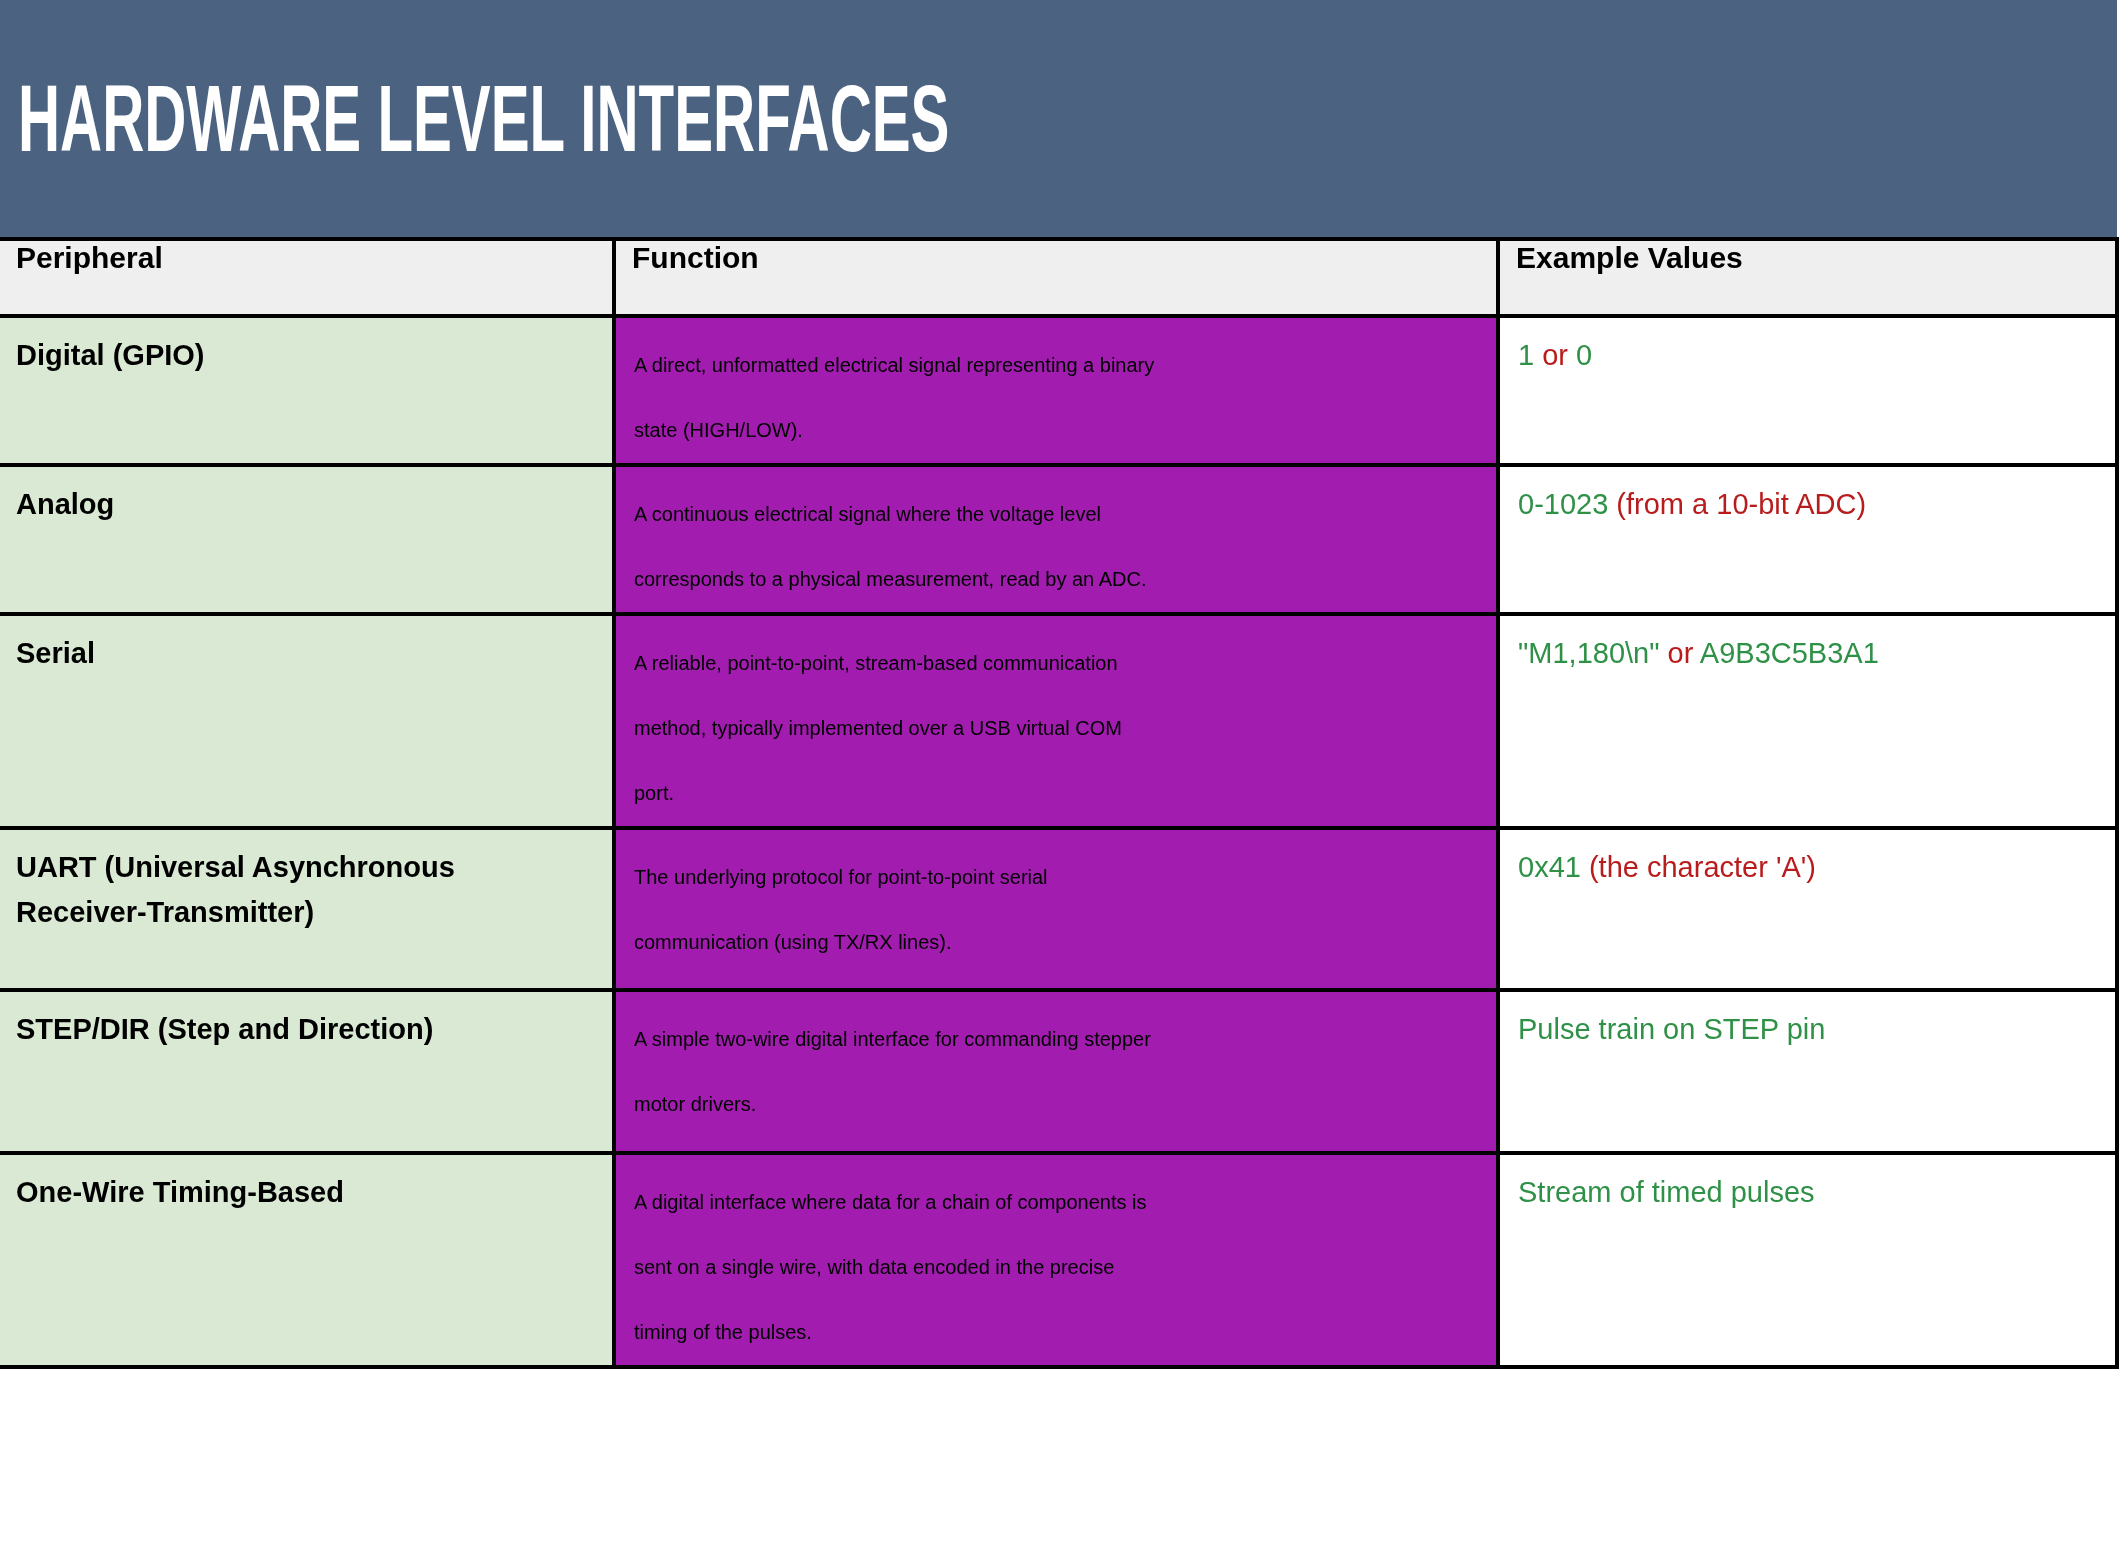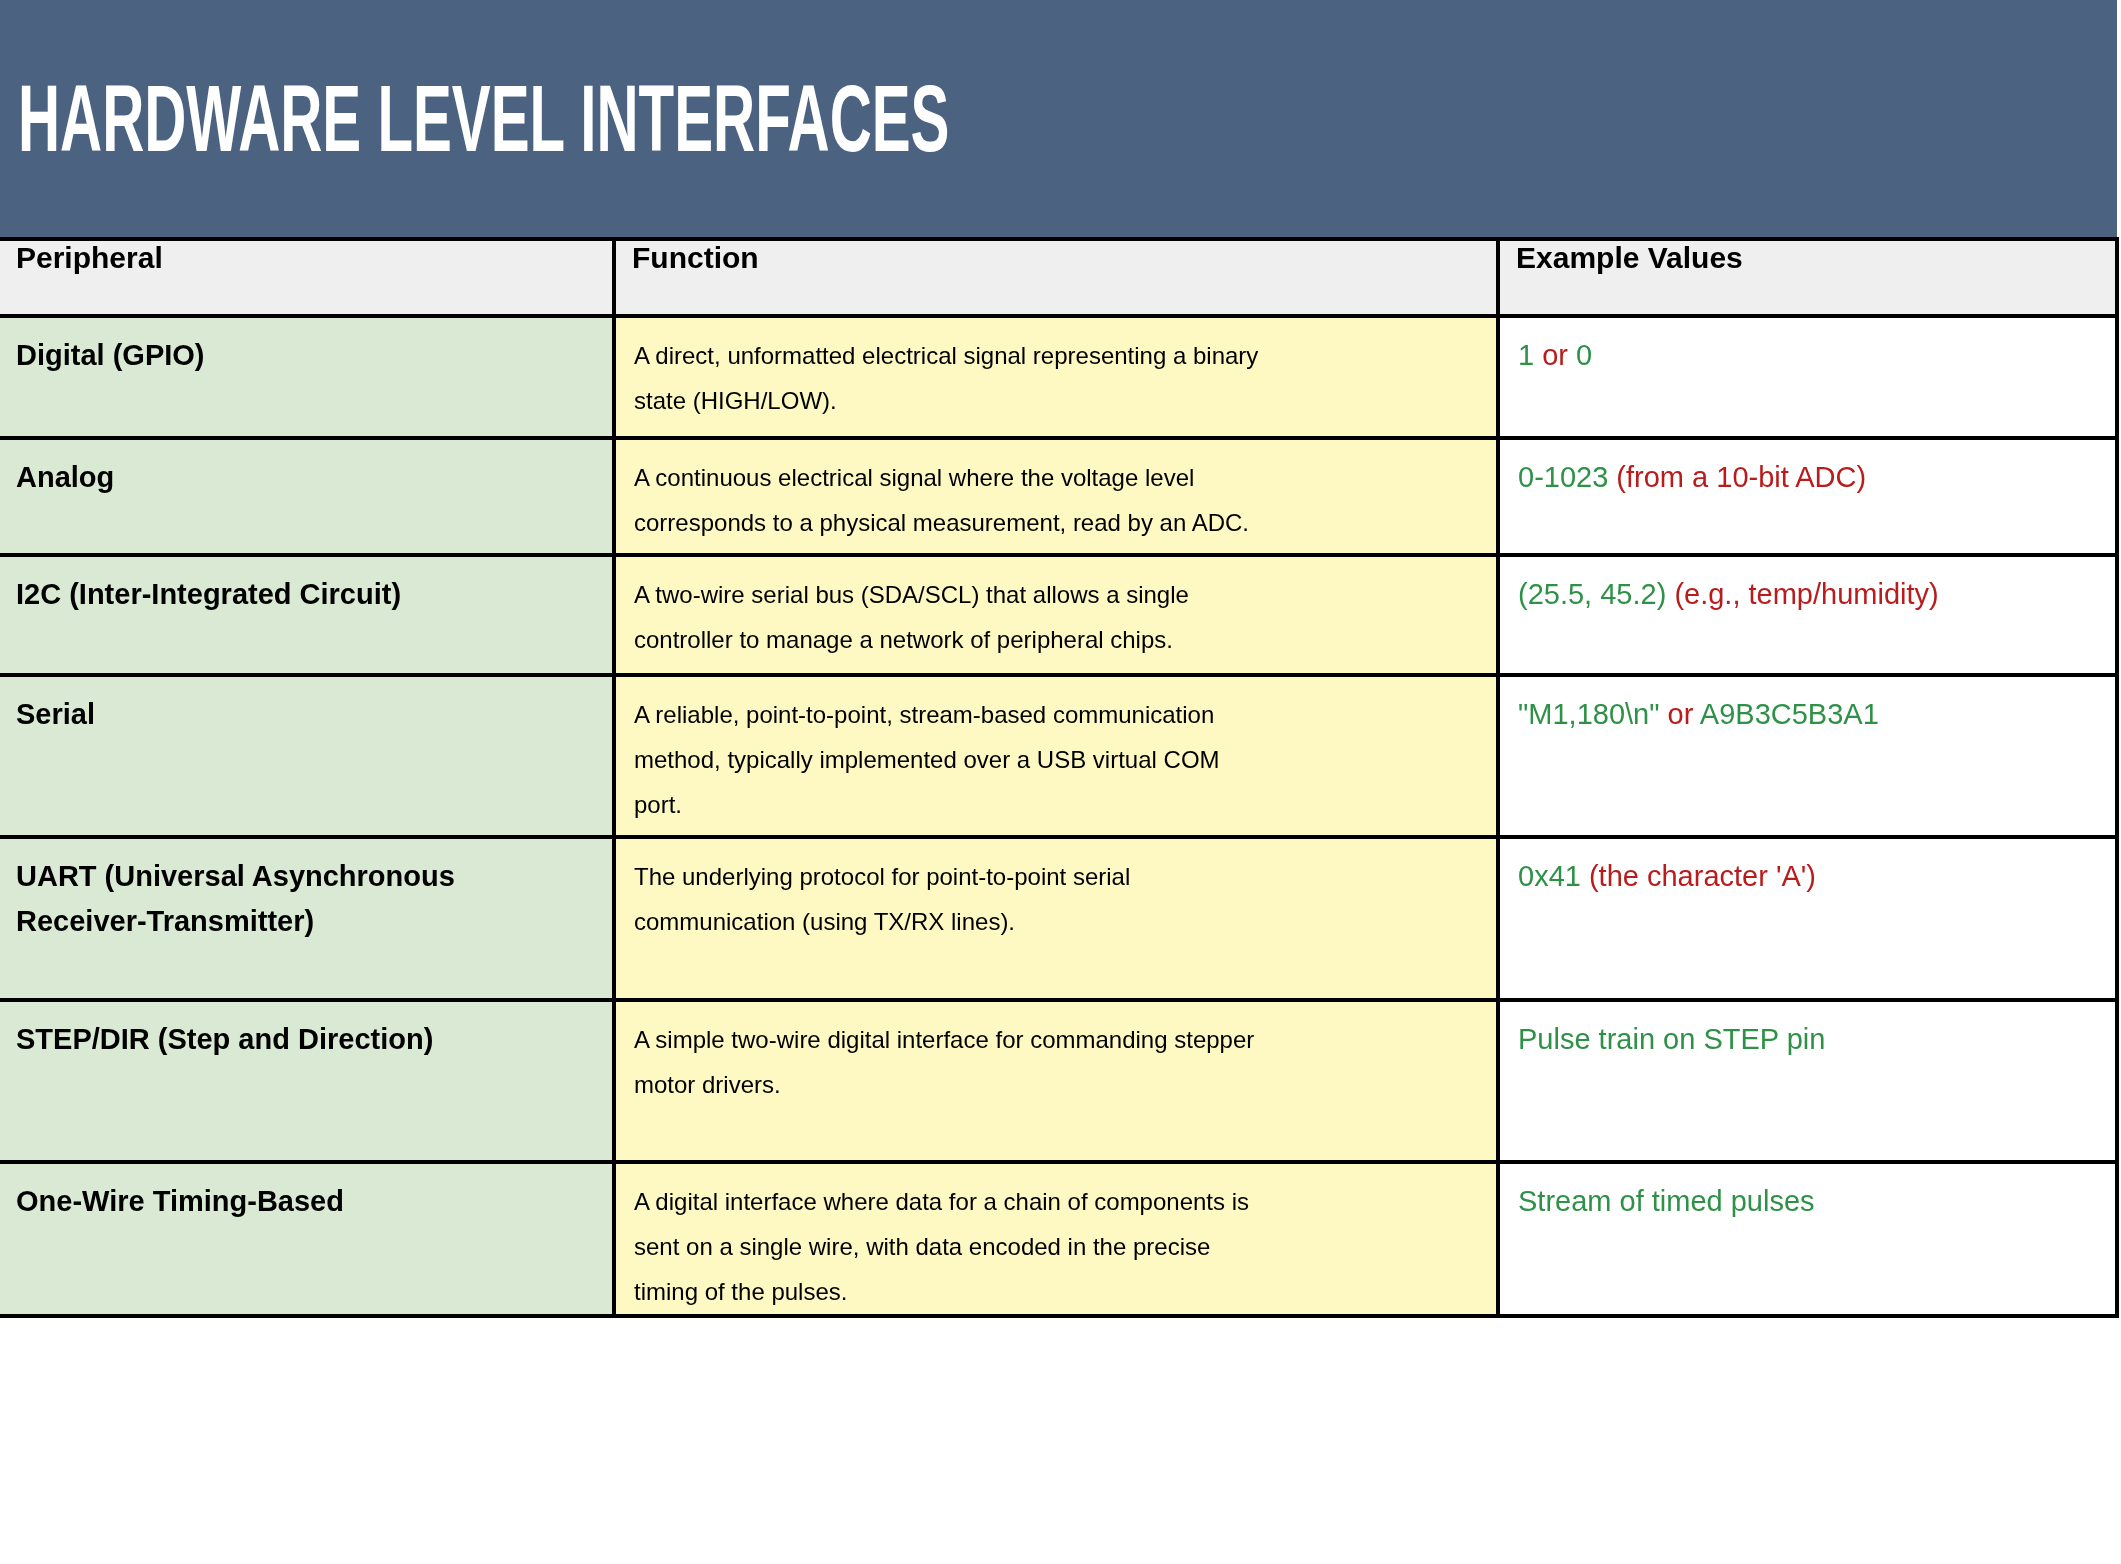--- a/index.html
+++ b/index.html
@@ -62,23 +62,23 @@
   td.c-if {
     background: var(--ifcol-bg, #d9e9d3);
     font-weight: bold;
     font-size: 29px;
     line-height: 45px;
     padding: 15px 20px 0 16px;
     white-space: pre-line;
     color: #000000;
   }
   td.c-fn {
-    background: #fef9c3;
-    font-size: 24px;
-    line-height: 45px;
+    background: #a21caf;
+    font-size: 20px;
+    line-height: 65px;
     padding: 15px 24px 0 18px;
     white-space: pre-line;
     color: #000000;
   }
   td.c-ex {
     background: #ffffff;
     font-size: 29px;
     line-height: 45px;
     padding: 15px 16px 0 18px;
     color: #000000;
@@ -124,26 +124,20 @@
 state (HIGH/LOW).</td>
           <td class="c-ex"><span class="grn">1</span><span class="blk"> or </span><span class="grn">0</span></td>
         </tr>
         <tr>
           <td class="c-if">Analog</td>
           <td class="c-fn">A continuous electrical signal where the voltage level
 corresponds to a physical measurement, read by an ADC.</td>
           <td class="c-ex"><span class="grn">0-1023</span><span class="blk"> (from a 10-bit ADC)</span></td>
         </tr>
         <tr>
-          <td class="c-if">I2C (Inter-Integrated Circuit)</td>
-          <td class="c-fn">A two-wire serial bus (SDA/SCL) that allows a single
-controller to manage a network of peripheral chips.</td>
-          <td class="c-ex"><span class="grn">(25.5, 45.2)</span><span class="blk"> (e.g., temp/humidity)</span></td>
-        </tr>
-        <tr>
           <td class="c-if">Serial</td>
           <td class="c-fn">A reliable, point-to-point, stream-based communication
 method, typically implemented over a USB virtual COM
 port.</td>
           <td class="c-ex"><span class="grn">"M1,180\n"</span><span class="blk"> or </span><span class="grn">A9B3C5B3A1</span></td>
         </tr>
         <tr>
           <td class="c-if">UART (Universal Asynchronous
 Receiver-Transmitter)</td>
           <td class="c-fn">The underlying protocol for point-to-point serial

